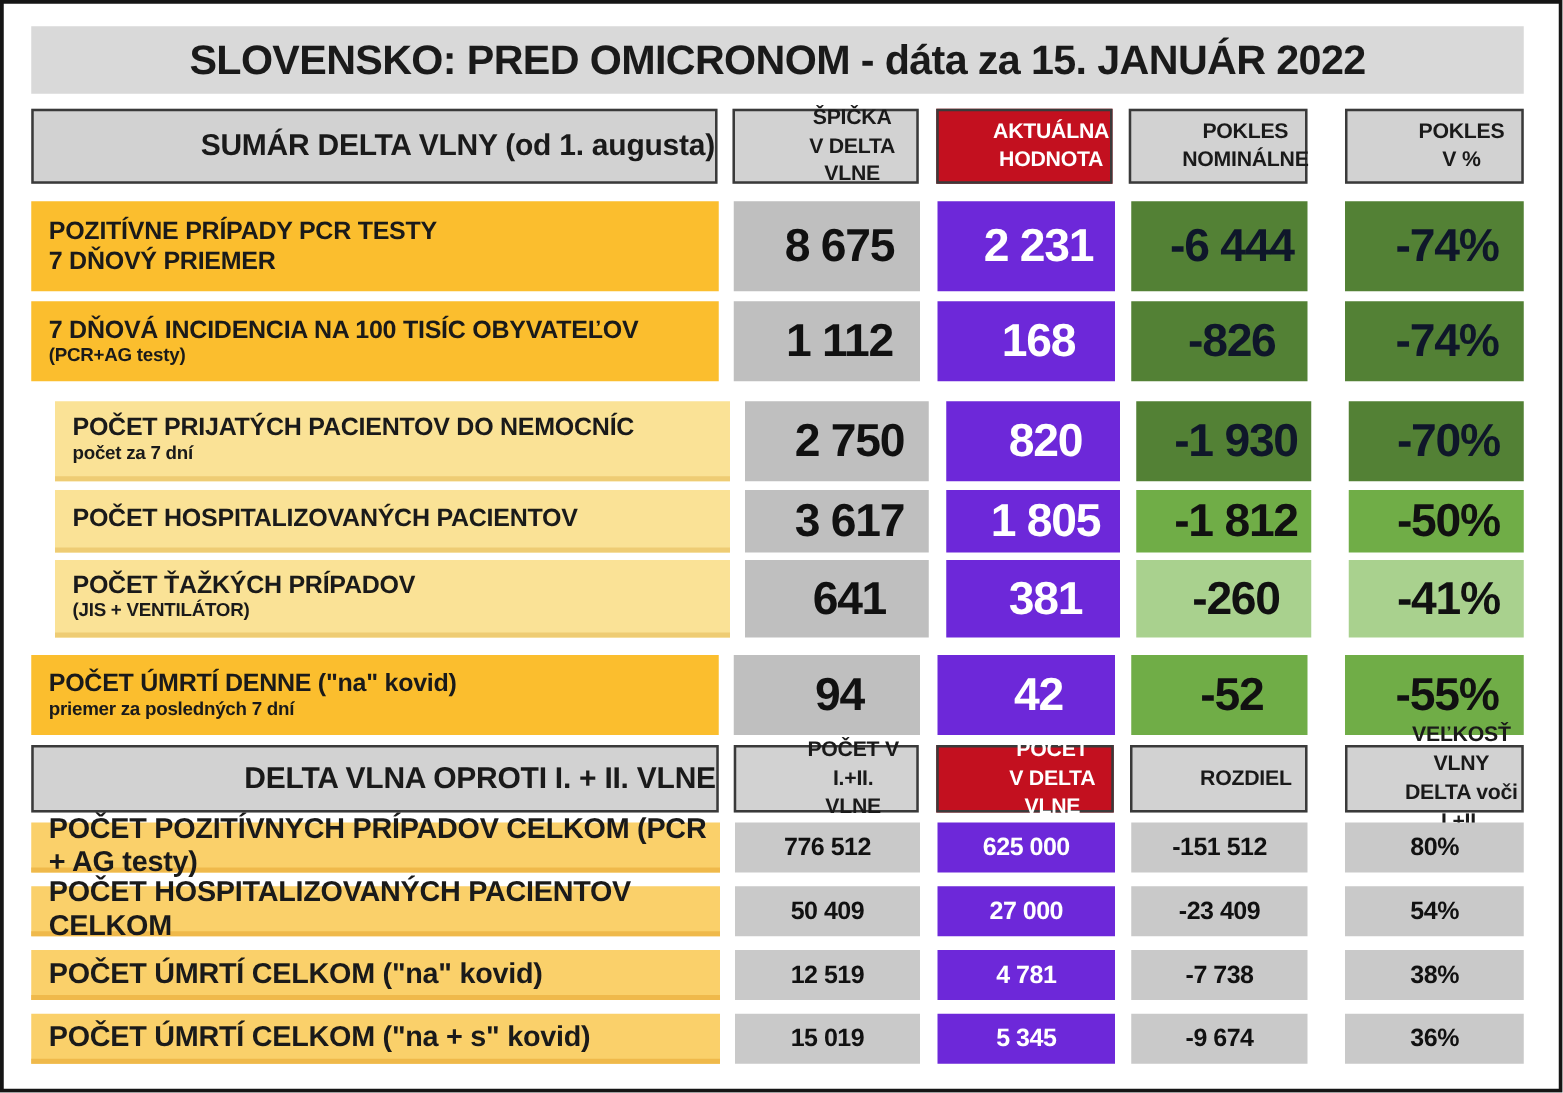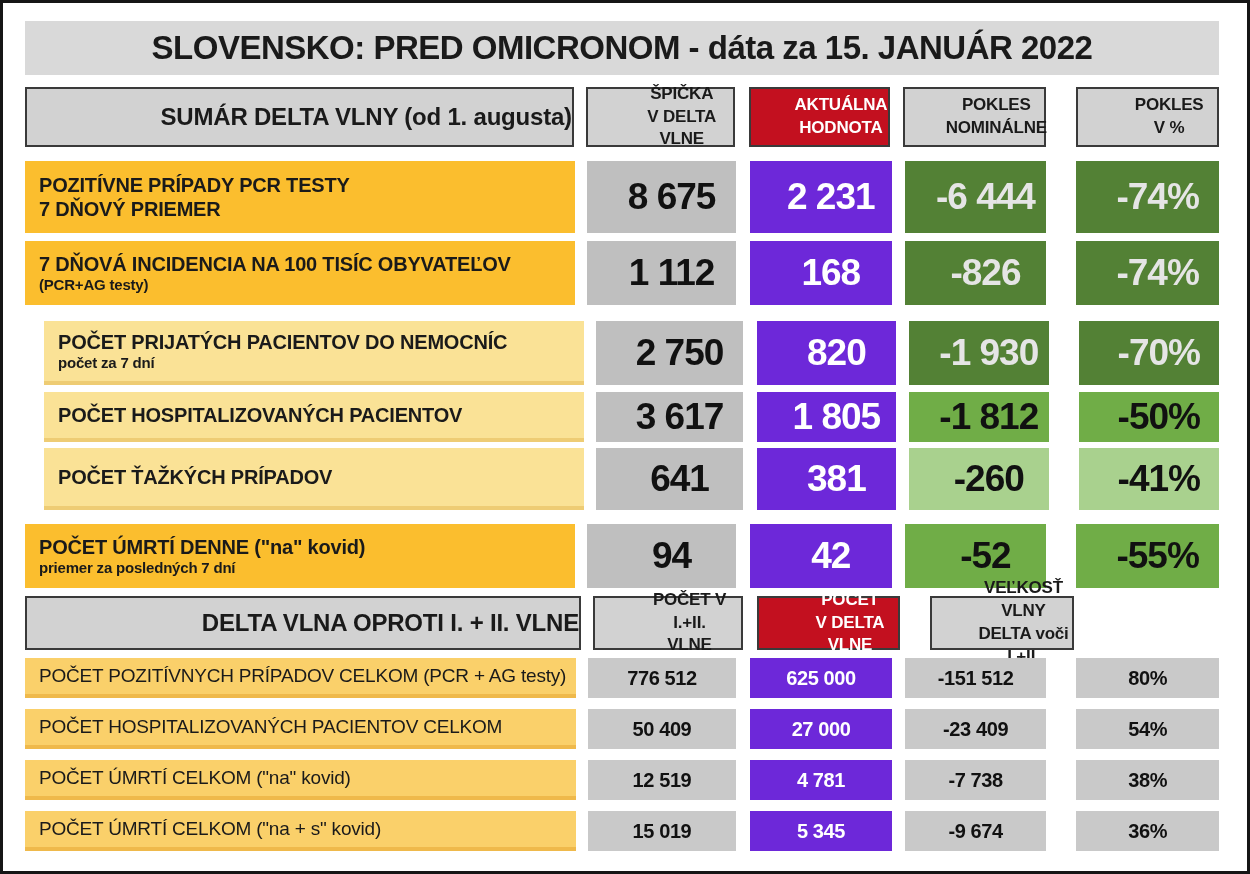--- a/index.html
+++ b/index.html
@@ -38,30 +38,30 @@
   .hdr.lblh { align-items:flex-end; text-align:left; padding-left:14px; font-size:24px; }
   .hdr.redh { background:#c3101f; color:#ffffff; }
 
   
   .lbl { padding-left:14px; justify-content:center; }
   .lbl .l1 { font-weight:700; font-size:20px; line-height:1.2; letter-spacing:-0.2px; }
   .lbl .l2 { font-weight:700; font-size:15px; line-height:1.25; letter-spacing:-0.2px; }
   .lbl.strong { background:#fbbe2e; }
   .lbl.pale   { background:#fae296; border-bottom:4px solid #eecc74;margin-left:19px; }
   .lbl.gold   { background:#fad06a; border-bottom:4px solid #efb94b; }
-  .lbl .l1b { font-weight:400; font-size:19px; letter-spacing:-0.2px; }
+  .lbl .l1b { font-weight:700; font-size:23px; letter-spacing:-0.2px; }
 
   
   .v { align-items:center; text-align:center; font-weight:700; }
   .big   { font-size:37px; letter-spacing:-1px;padding-left:20px; }
   .small { font-size:20px; letter-spacing:-0.4px; }
   .gray  { background:#bfbfbf; color:#111; }
   .gray2 { background:#c9c9c9; color:#111; }
   .red   { background:#6d28d9; color:#ffffff; }
-  .gdark { background:#538135; color:#e5e5e5; }
+  .gdark { background:#538135; color:#0f172a; }
   .gmed  { background:#70ad47; color:#111; }
   .glight{ background:#a9d18e; color:#111; }
 </style>
 </head>
 <body>
 
 <div class="sheet">
 
   <div class="titlebar">
     <span>SLOVENSKO:  PRED OMICRONOM - dáta za 15. JANUÁR 2022</span>
@@ -128,20 +128,21 @@
     </div>
     <div class="cell v gray big c1">3 617</div>
     <div class="cell v red big c2">1 805</div>
     <div class="cell v gmed big c3">-1 812</div>
     <div class="cell v gmed big c4">-50%</div>
   </div>
 
   <div class="row h62 mb14">
     <div class="cell lbl pale c-label">
       <div class="l1">POČET ŤAŽKÝCH PRÍPADOV</div>
+      <div class="l2">(JIS + VENTILÁTOR)</div>
     </div>
     <div class="cell v gray big c1">641</div>
     <div class="cell v red big c2">381</div>
     <div class="cell v glight big c3">-260</div>
     <div class="cell v glight big c4">-41%</div>
   </div>
 
   <div class="row h64 mb8">
     <div class="cell lbl strong c-label">
       <div class="l1">POČET ÚMRTÍ DENNE ("na" kovid)</div>
@@ -158,20 +159,23 @@
       <span>DELTA VLNA OPROTI I. + II. VLNE</span>
     </div>
     <div class="cell hdr c1">
       <div>POČET V I.+II.</div>
       <div>VLNE</div>
     </div>
     <div class="cell hdr redh c2">
       <div>POČET</div>
       <div>V DELTA VLNE</div>
     </div>
+    <div class="cell hdr c3">
+      <div>ROZDIEL</div>
+    </div>
     <div class="cell hdr c4">
       <div>VEĽKOSŤ VLNY</div>
       <div>DELTA voči I.+II.</div>
     </div>
   </div>
 
   <div class="row h40 mb11">
     <div class="cell lbl gold c-label">
       <div class="l1b">POČET POZITÍVNYCH PRÍPADOV CELKOM  (PCR + AG testy)</div>
     </div>

